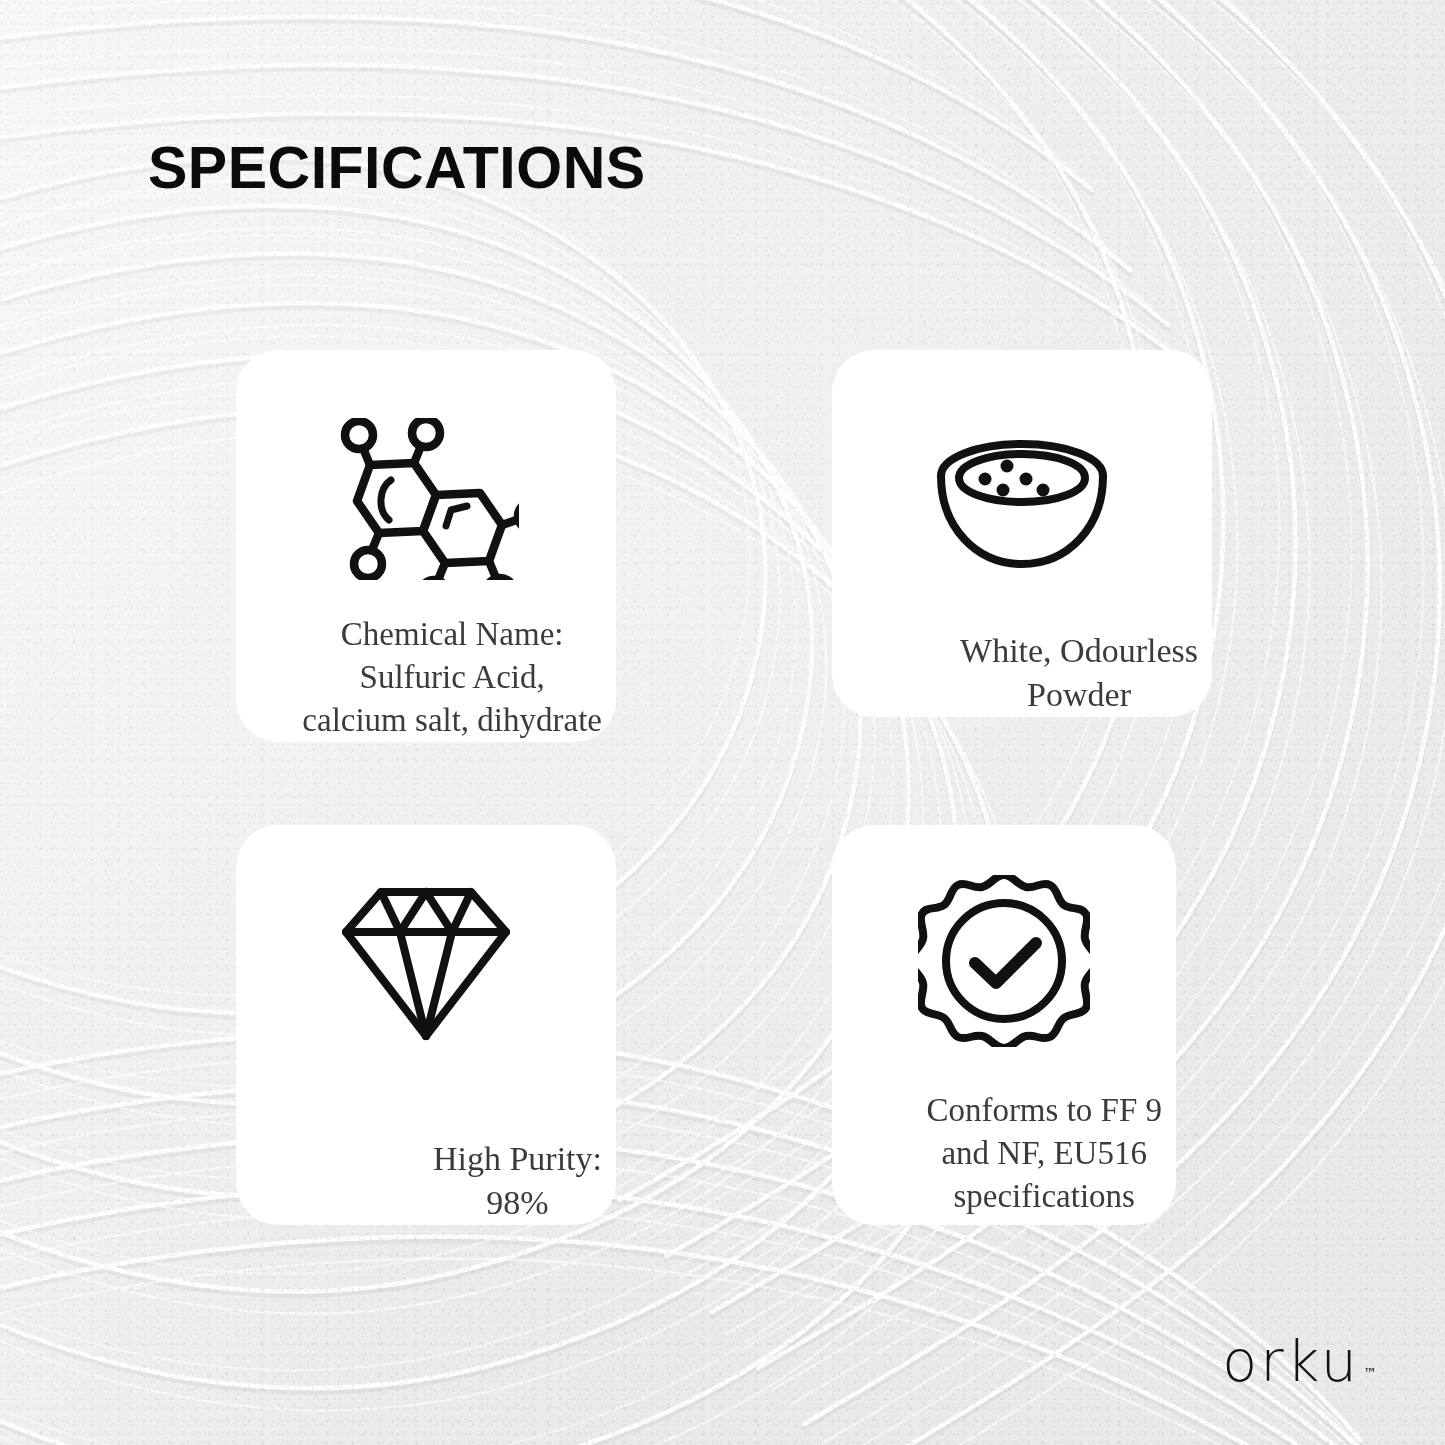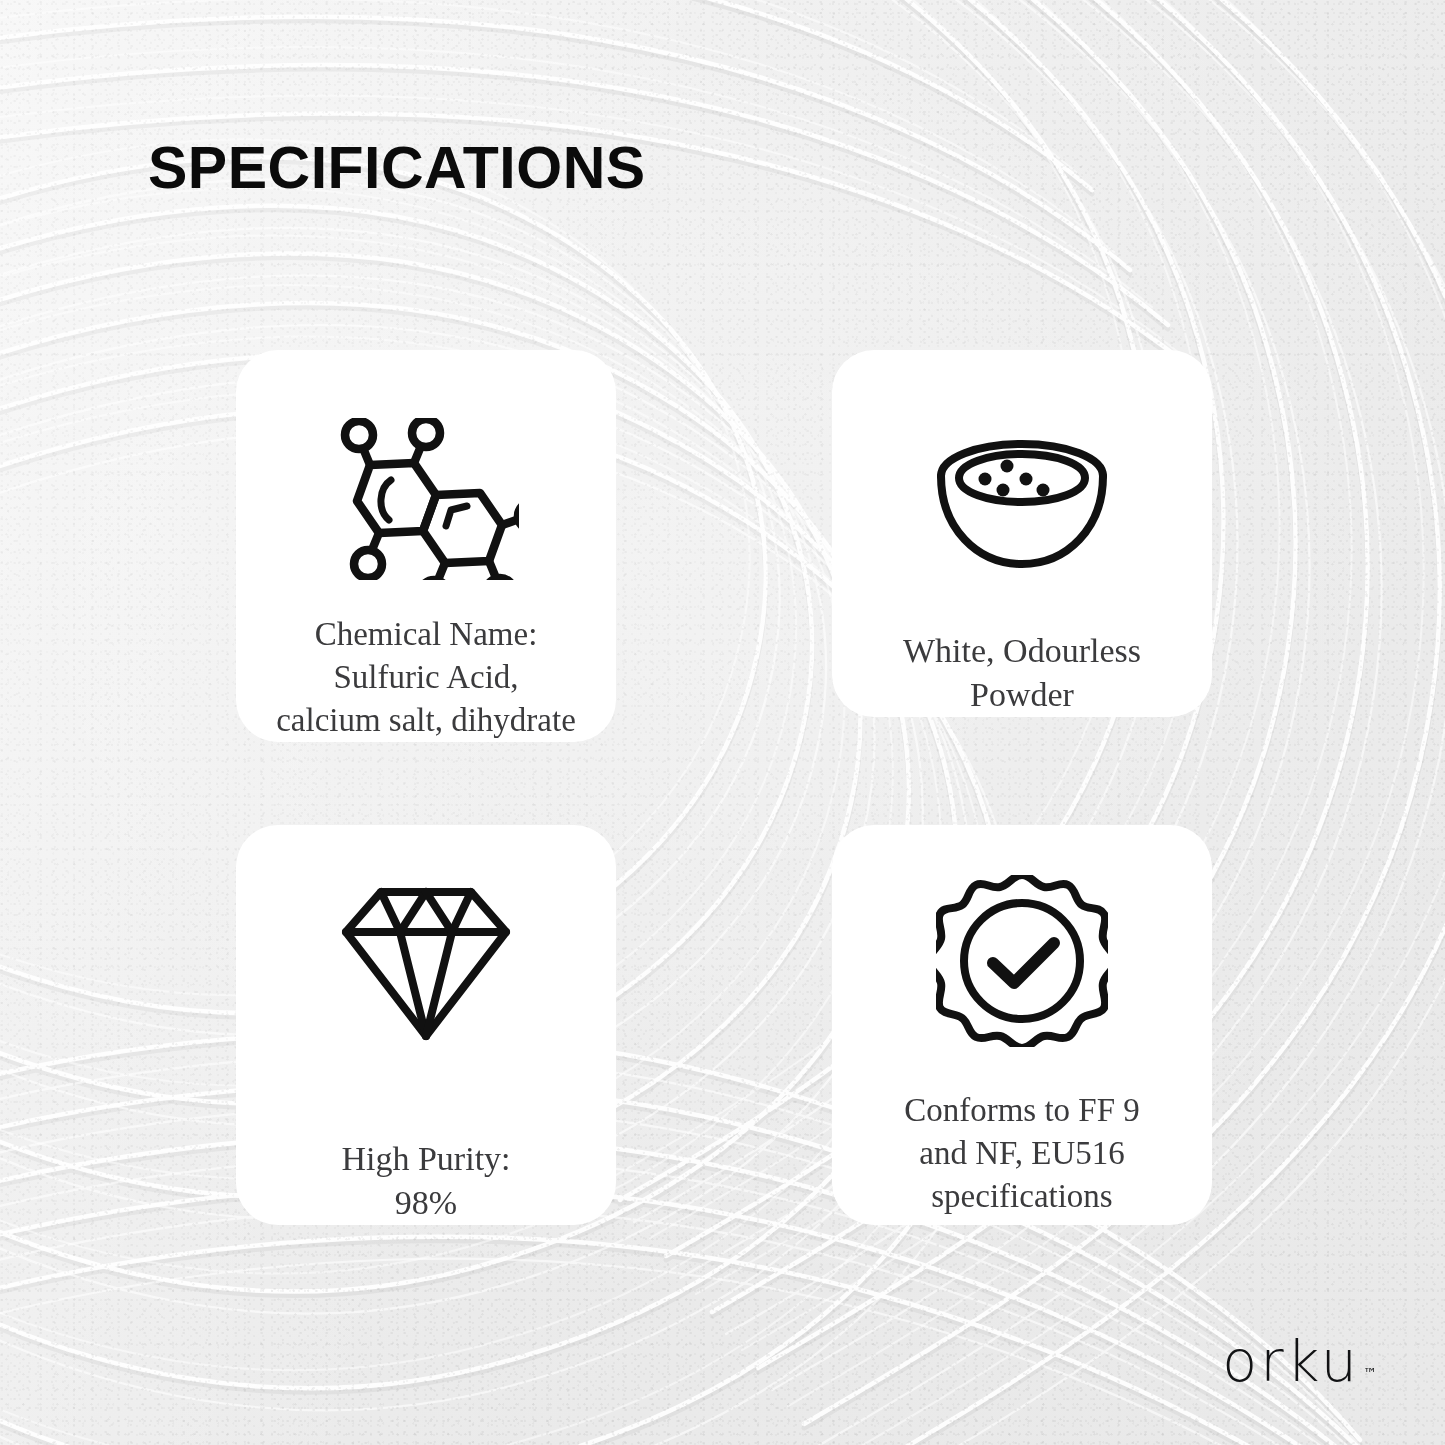--- a/index.html
+++ b/index.html
@@ -74,28 +74,28 @@
     line-height: 1;
     white-space: nowrap;
   }
 
   .card {
     position: absolute;
     background: #ffffff;
     border-radius: 42px;
     display: flex;
     flex-direction: column;
-    align-items: center;
+    align-items: flex-end;
     justify-content: flex-start;
     box-sizing: border-box;
   }
   #card-chemical-name { left: 236px;  top: 350px;  width: 380px; height: 392px; }
   #card-appearance    { left: 832px;  top: 350px;  width: 380px; height: 367px; }
   #card-purity        { left: 236px;  top: 825px;  width: 380px; height: 400px; gap: 24px; }
-  #card-compliance    { left: 832px;  top: 825px;  width: 380px; height: 400px; }
+  #card-compliance    { left: 832px;  top: 825px;  width: 344px; height: 400px; }
 
   .card-icon {
     display: flex;
     align-items: center;
     justify-content: center;
     width: 100%;
   }
   #card-chemical-name .card-icon { height: 200px; padding-top: 52px; }
   #card-appearance    .card-icon { height: 200px; padding-top: 64px; }
   #card-purity        .card-icon { height: 200px; padding-top: 42px; }

